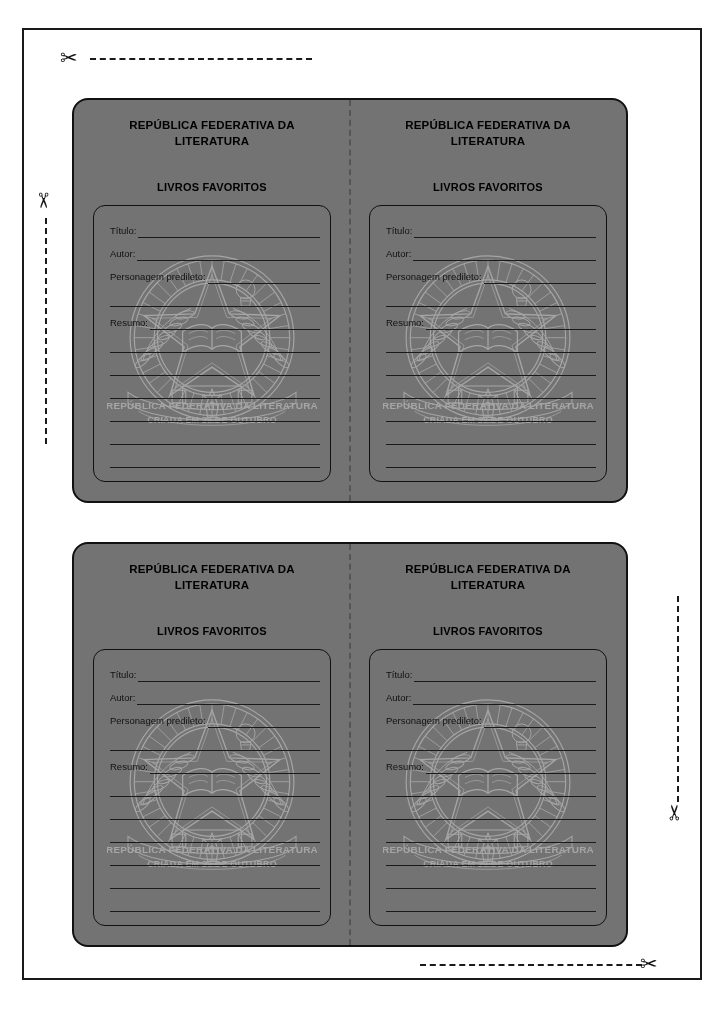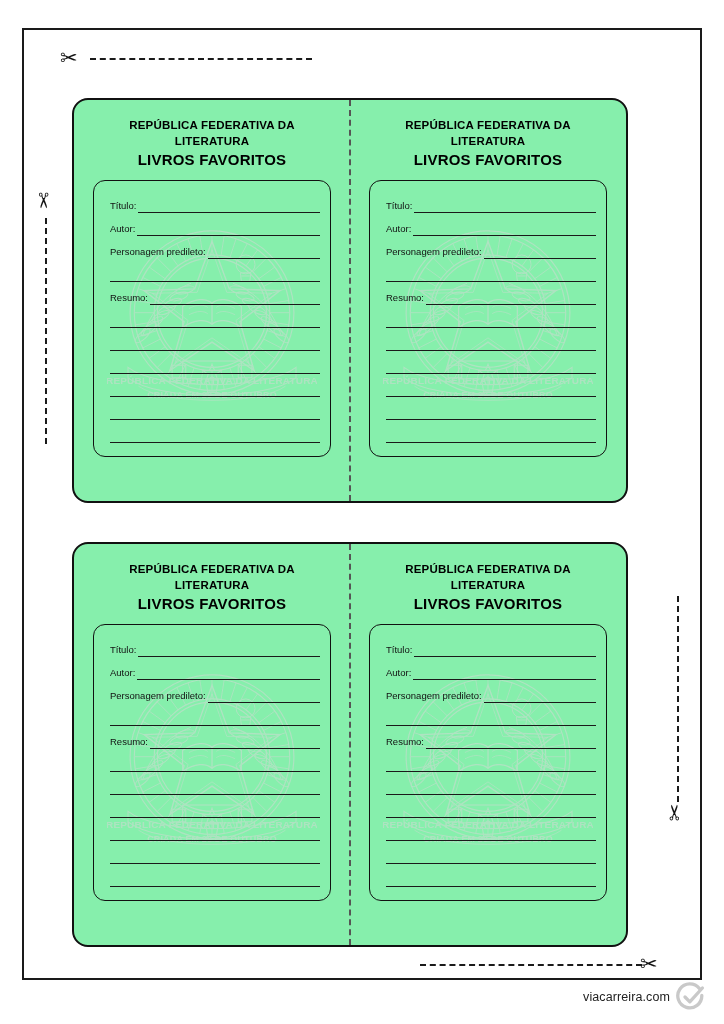--- a/index.html
+++ b/index.html
@@ -82,21 +82,21 @@
   .cut-bottom .scissors { left: 220px; top: 0px; }
 
   
   .card-group {
     position: absolute;
     left: 72px;
     width: 556px;
     height: 405px;
     border: 2px solid #111111;
     border-radius: 16px;
-    background: #86efac;
+    background: #737373;
   }
   .group-top    { top: 98px;  }
   .group-bottom { top: 542px; }
 
   
   .group-divider {
     position: absolute;
     left: 50%;
     top: 0;
     bottom: 0;
@@ -125,22 +125,22 @@
     font-size: 11.5px;
     font-weight: bold;
     letter-spacing: 0.2px;
     color: #000000;
     text-align: center;
     line-height: 1.35;
     width: 200px;
   }
 
   .card-subtitle {
-    margin-top: 2px;
-    font-size: 15px;
+    margin-top: 32px;
+    font-size: 11px;
     font-weight: bold;
     letter-spacing: 0.2px;
     color: #000000;
     text-align: center;
   }
 
   
   .fields-box {
     position: relative;
     margin-top: 12px;
@@ -880,21 +880,14 @@
               <div class="field-row blank">
                 <span class="field-rule"></span>
               </div>
               <div class="field-row blank"></div>
             </div>
         </div>
       </div>
     </div>
   </div>
 
-  <div class="footer">
-    <span class="footer-text">viacarreira.com</span>
-    <svg class="footer-logo" viewBox="0 0 100 100" aria-hidden="true">
-      <path d="M78 22 A40 40 0 1 0 86 45" fill="none" stroke="#c9c9c9" stroke-width="11" stroke-linecap="round"></path>
-      <path d="M30 50 L46 66 L88 20" fill="none" stroke="#c9c9c9" stroke-width="11" stroke-linecap="round" stroke-linejoin="round"></path>
-    </svg>
-  </div>
 
 </div>
 
 </body></html>

